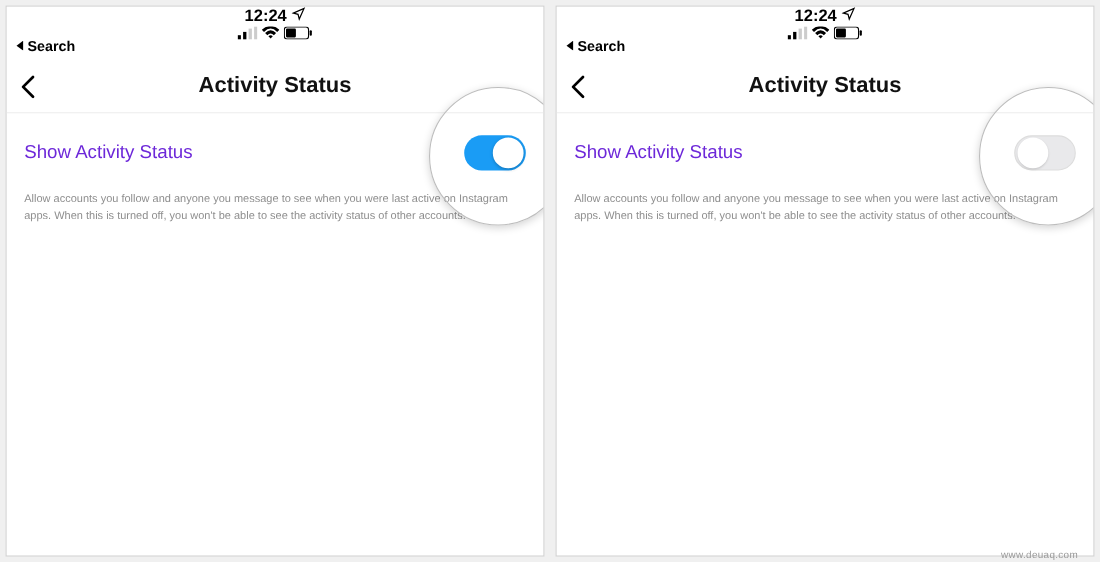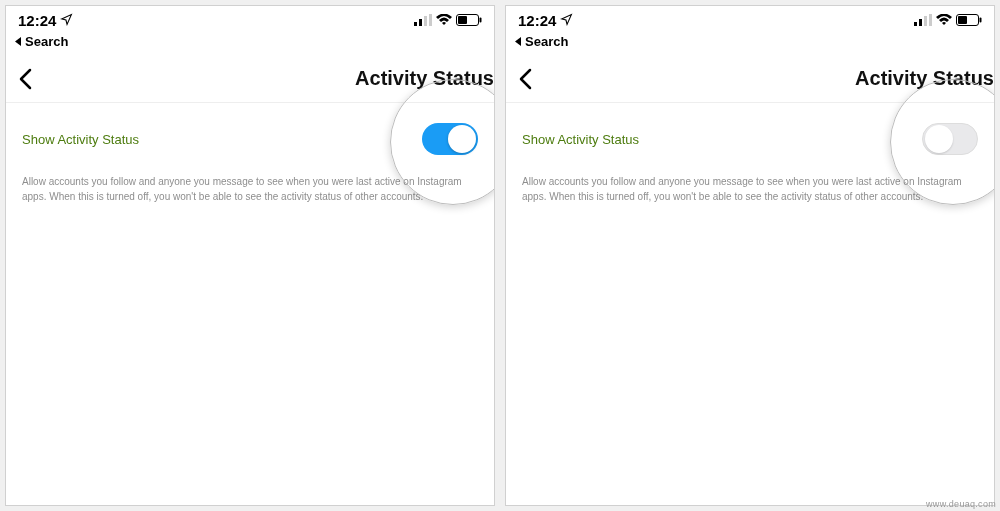--- a/index.html
+++ b/index.html
@@ -23,20 +23,21 @@
       overflow: hidden;
     }
     .status-bar {
       height: 28px;
       display: flex;
       align-items: center;
       justify-content: space-between;
       padding: 0 12px;
       font-size: 15px;
       font-weight: 600;
+      flex-direction: column;
     }
     .status-left { display: flex; align-items: center; gap: 4px; }
     .status-right { display: flex; align-items: center; gap: 4px; }
     .back-search {
       font-size: 13px;
       padding: 0 8px 6px 8px;
       display: flex;
       align-items: center;
       gap: 2px;
       font-weight: bold;
@@ -49,34 +50,34 @@
       border-bottom: 1px solid #eee;
     }
     .nav-back {
       position: absolute;
       left: 12px;
       display: flex;
       align-items: center;
     }
     .nav-title {
       flex: 1;
-      text-align: right;
+      text-align: center;
       font-size: 20px;
       font-weight: 700;
       color: #111;
     }
     .setting-row {
       display: flex;
       align-items: center;
       justify-content: space-between;
       padding: 20px 16px 14px 16px;
     }
     .setting-label {
-      font-size: 13px;
-      color: #4d7c0f;
+      font-size: 17px;
+      color: #6d28d9;
     }
     .toggle {
       width: 56px;
       height: 32px;
       border-radius: 16px;
       position: relative;
       flex-shrink: 0;
     }
     .toggle .knob {
       width: 28px;
@@ -102,21 +103,21 @@
       width: 126px;
       height: 126px;
       border: 1px solid #bdbdbd;
       border-radius: 50%;
       box-shadow: 0 2px 8px rgba(0,0,0,0.18);
       pointer-events: none;
       background: transparent;
     }
     .watermark {
       position: absolute;
-      right: 4px;
+      right: 20px;
       bottom: 2px;
       font-size: 9px;
       color: #999;
       letter-spacing: 0.3px;
     }
   </style>
 </head>
 <body>
 
 <div class="phone">

